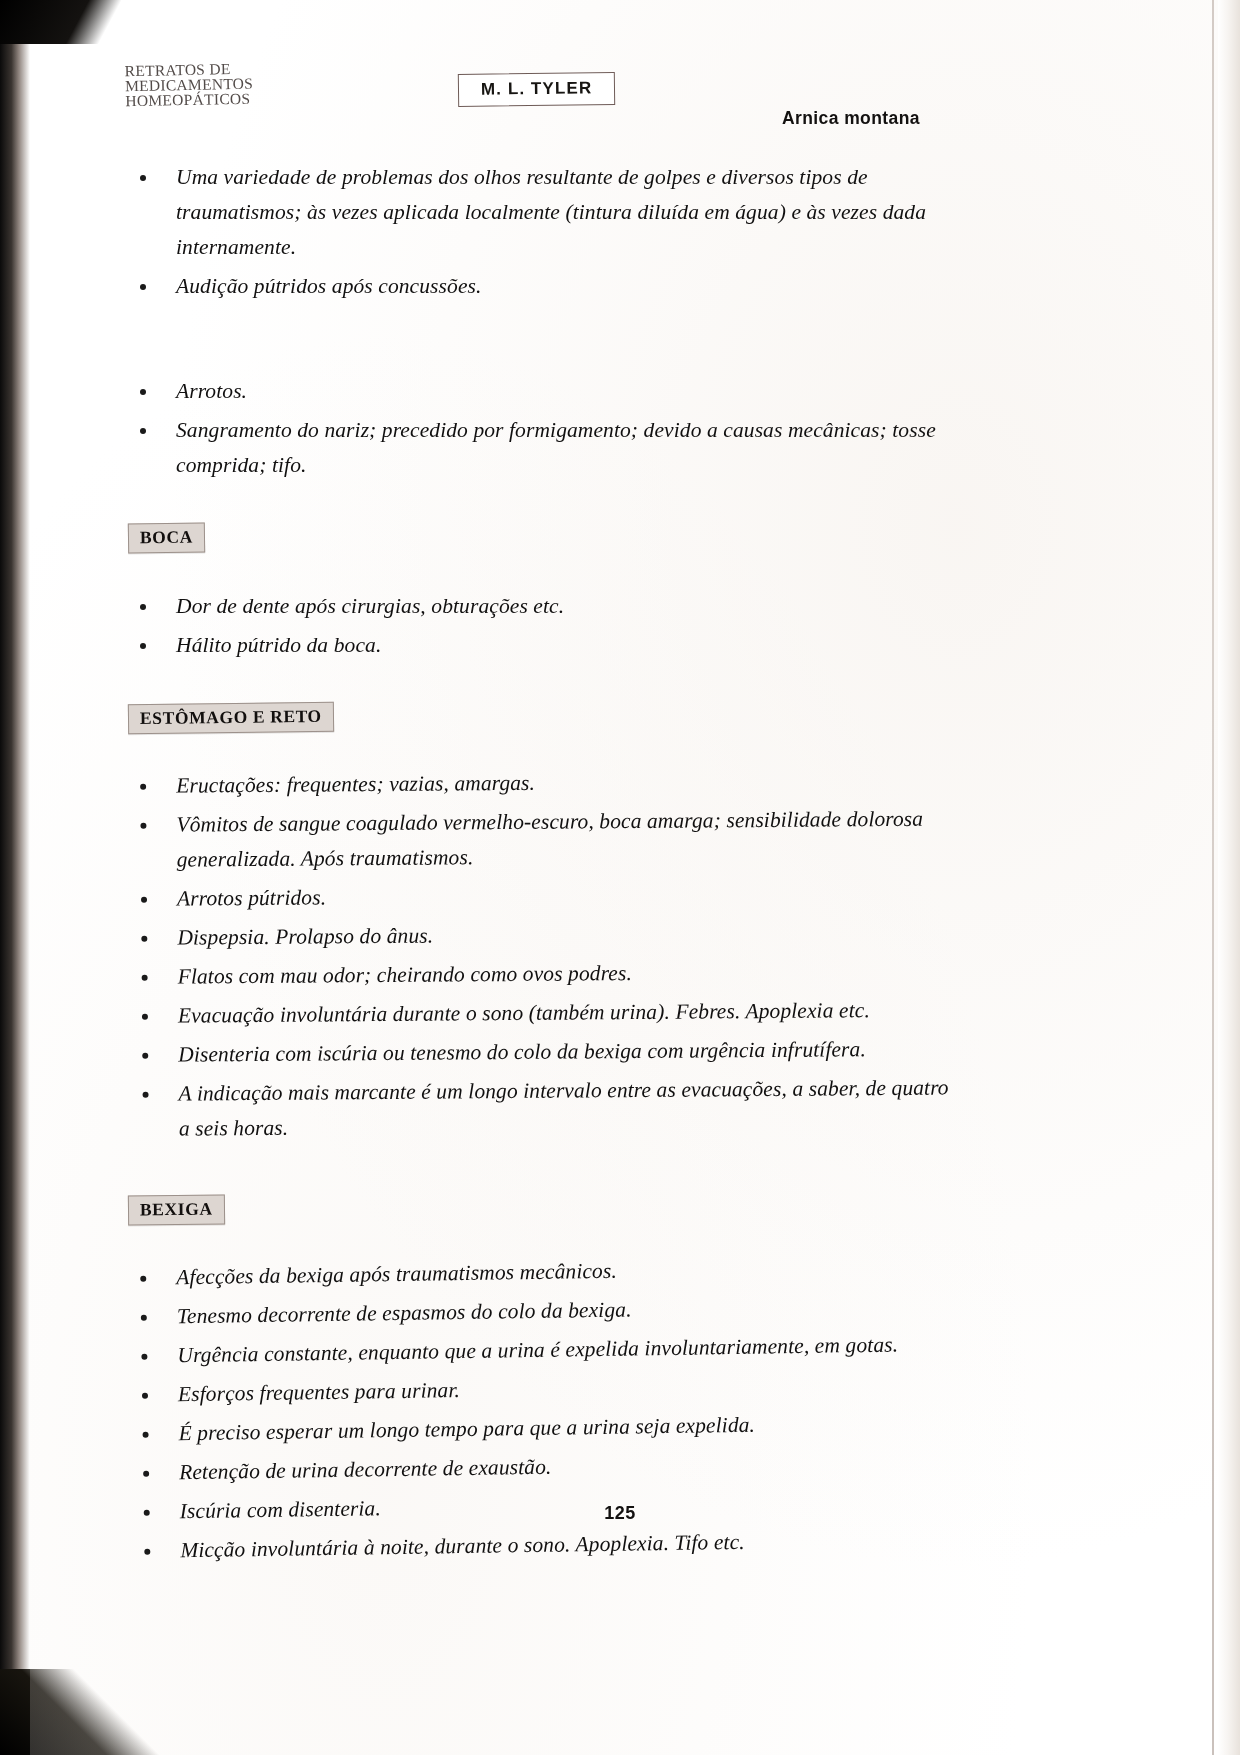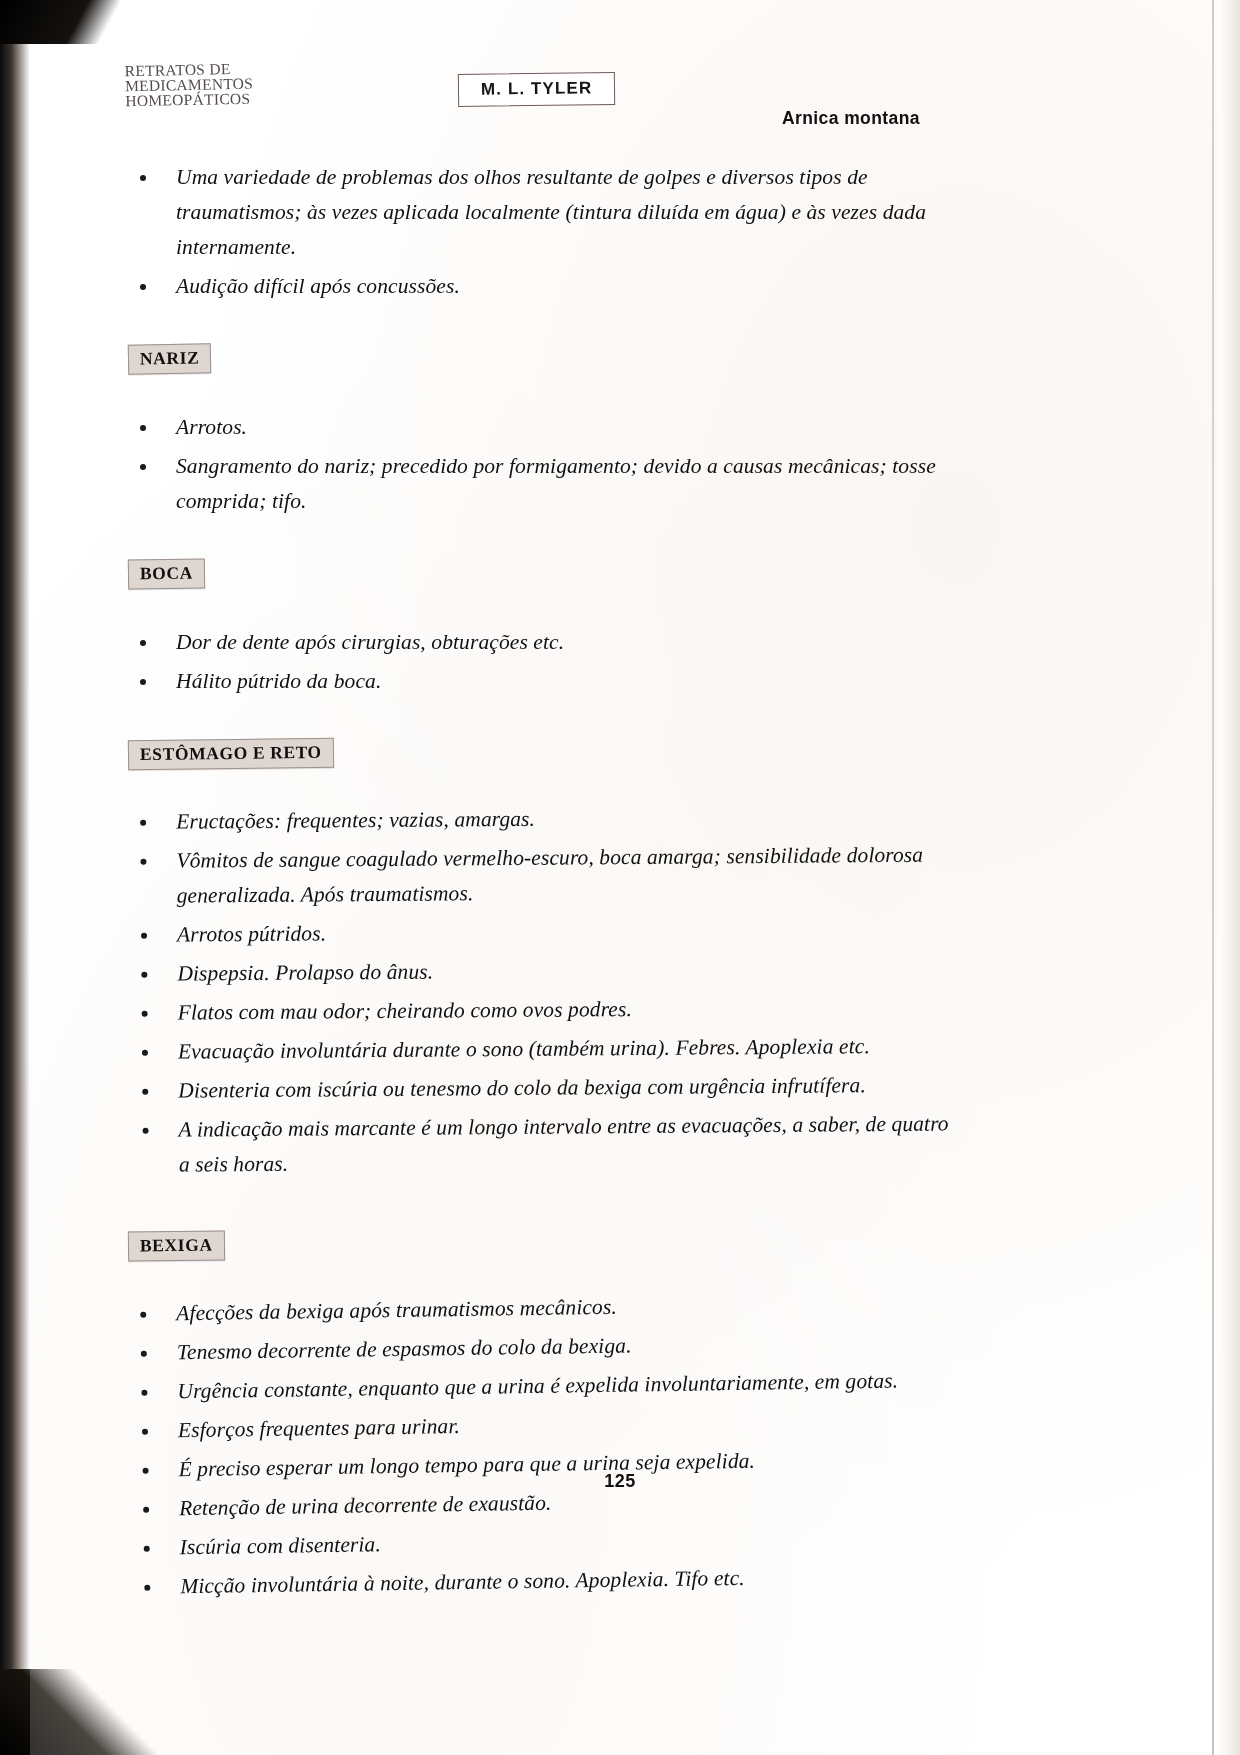--- a/index.html
+++ b/index.html
@@ -152,21 +152,21 @@
   .gap-sm { height: 30px; }
   .gap-md { height: 36px; }
   .gap-lg { height: 44px; }
 
   
   .skew-1 { transform: rotate(-0.45deg); transform-origin: left top; }
   .skew-2 { transform: rotate(-0.85deg); transform-origin: left top; }
 
   .page-number {
     position: absolute;
-    left: 0; top: 1471px;
+    left: 0; top: 1503px;
     width: 1240px;
     text-align: center;
     font-size: 18px;
     font-weight: bold;
     color: #131110;
     letter-spacing: .5px;
   }
 </style>
 </head>
 <body>
@@ -187,28 +187,25 @@
       <div>HOMEOPÁTICOS</div>
     </div>
     <div class="author-box">M. L. TYLER</div>
     <div class="remedy-title">Arnica montana</div>
   </div>
 
   <div class="content">
 
     <ul class="bullets">
       <li>Uma variedade de problemas dos olhos resultante de golpes e diversos tipos de traumatismos; às vezes aplicada localmente (tintura diluída em água) e às vezes dada internamente.</li>
-      <li>Audição difícil após concussões.</li>
+      <li>Audição pútridos após concussões.</li>
     </ul>
 
     <div class="gap-md"></div>
 
-    <div class="sec-wrap">
-      <span class="section-head sec-nariz">NARIZ</span>
-    </div>
     <div class="gap-sm"></div>
     <ul class="bullets">
       <li>Arrotos.</li>
       <li>Sangramento do nariz; precedido por formigamento; devido a causas mecânicas; tosse comprida; tifo.</li>
     </ul>
 
     <div class="gap-md"></div>
 
     <div class="sec-wrap">
       <span class="section-head sec-boca">BOCA</span>

